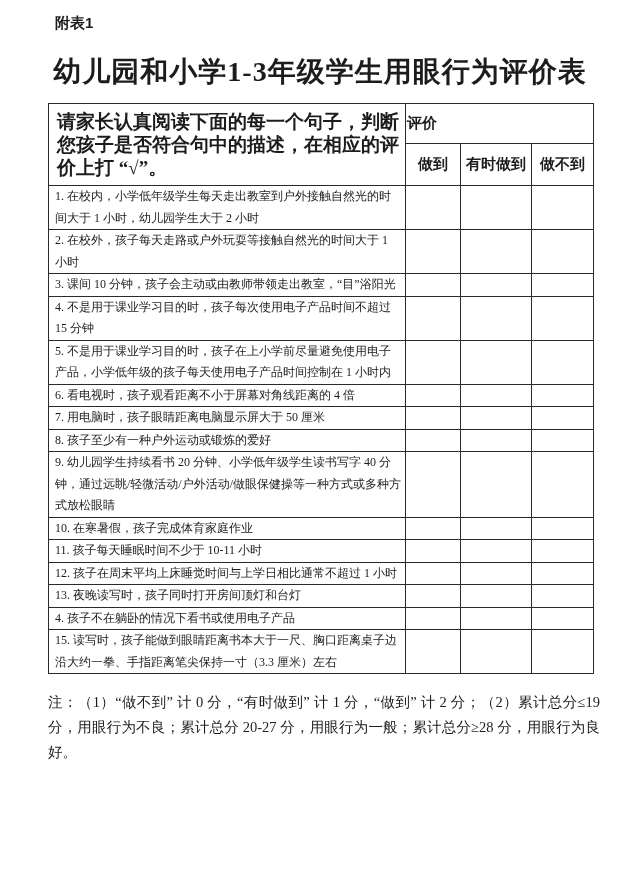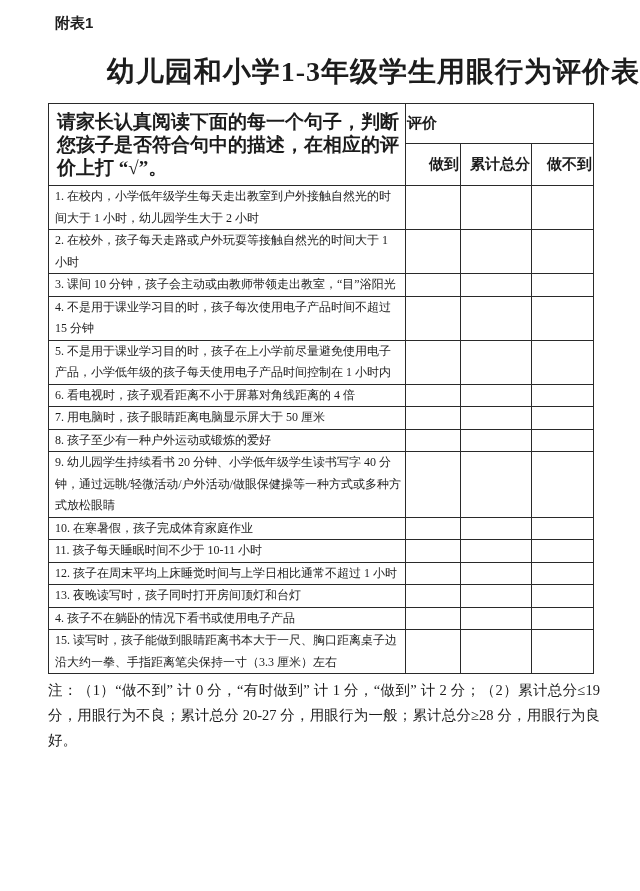--- a/index.html
+++ b/index.html
@@ -15,21 +15,21 @@
     box-sizing: border-box;
   }
   .appendix {
     margin: 14px 0 0 55px;
     font-size: 15px;
     font-weight: bold;
     font-family: "Liberation Sans", sans-serif;
   }
   .title {
     margin: 20px 0 0 0;
-    text-align: right;
+    text-align: center;
     font-size: 28px;
     font-weight: bold;
     letter-spacing: 1px;
   }
   .subtitle {
     margin: 12px 0 0 0;
     text-align: center;
     font-size: 16px;
     letter-spacing: 1px;
   }
@@ -53,33 +53,33 @@
   }
   td.eval-head {
     font-weight: bold;
     font-size: 15px;
     text-align: left;
     height: 33px;
   }
   td.col-head {
     font-weight: bold;
     font-size: 15px;
-    text-align: right;
+    text-align: center;
     height: 34px;
   }
   td.q {
     font-size: 12px;
     line-height: 21.5px;
     padding: 0 4px 0 6px;
     text-align: left;
   }
   td.a { background: #ffffff; }
   .note {
     width: 552px;
-    margin: 4px 0 0 48px;
+    margin: 16px 0 0 48px;
     font-size: 14.5px;
     line-height: 25px;
     text-align: justify;
   }
 </style>
 </head>
 <body>
 
 <div class="page">
 
@@ -95,21 +95,21 @@
       <col style="width:71px">
       <col style="width:62px">
     </colgroup>
     <tbody>
       <tr>
         <td class="instruction" rowspan="2">请家长认真阅读下面的每一个句子，判断您孩子是否符合句中的描述，在相应的评价上打 “√”。</td>
         <td class="eval-head" colspan="3">评价</td>
       </tr>
       <tr>
         <td class="col-head">做到</td>
-        <td class="col-head">累计总分</td>
+        <td class="col-head">有时做到</td>
         <td class="col-head">做不到</td>
       </tr>
     </tbody>
     <tbody>
         <tr>
           <td class="q">1. 在校内，小学低年级学生每天走出教室到户外接触自然光的时间大于 1 小时，幼儿园学生大于 2 小时</td>
           <td class="a"></td>
           <td class="a"></td>
           <td class="a"></td>
         </tr>

